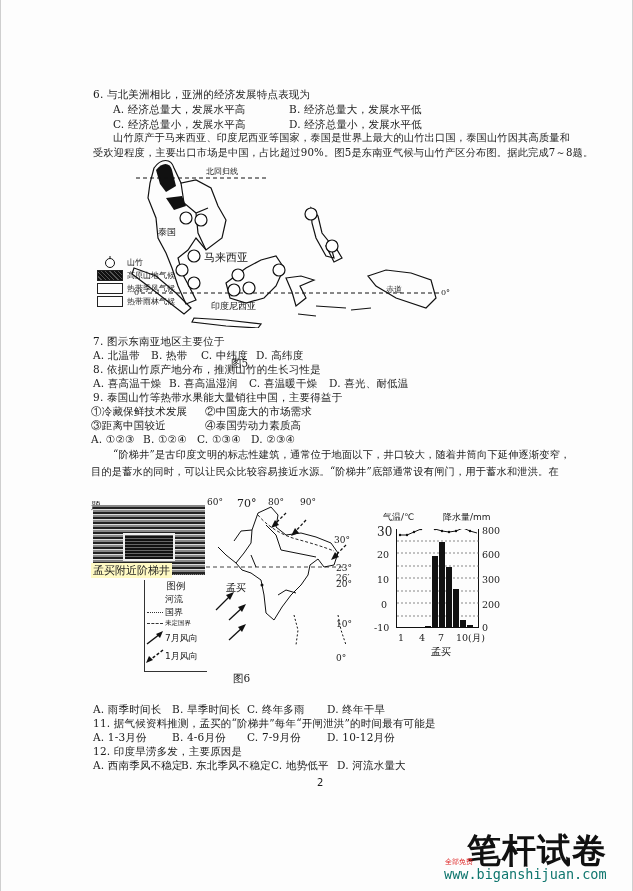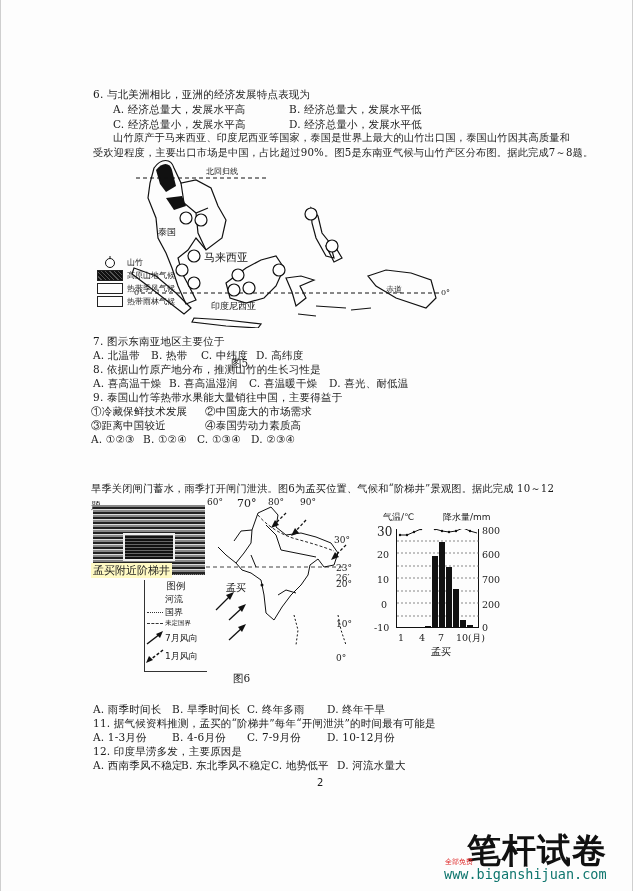--- a/index.html
+++ b/index.html
@@ -123,21 +123,22 @@
   <div class="line" style="left:92px;top:390px;">9. 泰国山竹等热带水果能大量销往中国，主要得益于</div>
   <div class="line" style="left:90px;top:404px;">①冷藏保鲜技术发展</div>
   <div class="line" style="left:204px;top:404px;">②中国庞大的市场需求</div>
   <div class="line" style="left:90px;top:418px;">③距离中国较近</div>
   <div class="line" style="left:204px;top:418px;">④泰国劳动力素质高</div>
   <div class="line" style="left:90px;top:432px;">A. ①②③</div>
   <div class="line" style="left:142px;top:432px;">B. ①②④</div>
   <div class="line" style="left:196px;top:432px;">C. ①③④</div>
   <div class="line" style="left:250px;top:432px;">D. ②③④</div>
 
-  <div class="line" style="left:90px;top:482px;font-size:10.2px;">旱季关闭闸门蓄水，雨季打开闸门泄洪。图6为孟买位置、气候和“阶梯井”景观图。据此完成 10～12</div>
+  <div class="line" style="left:112px;top:448px;font-size:10.2px;">“阶梯井”是古印度文明的标志性建筑，通常位于地面以下，井口较大，随着井筒向下延伸逐渐变窄，</div>
+  <div class="line" style="left:90px;top:465px;font-size:10.2px;">目的是蓄水的同时，可以让民众比较容易接近水源。“阶梯井”底部通常设有闸门，用于蓄水和泄洪。在</div>
   <div class="line" style="left:90px;top:499px;font-size:10.2px;">题。</div>
 
   <div class="fig" style="left:92px;top:505px;width:112px;height:70px;background:repeating-linear-gradient(0deg,#222 0 2px,#888 2px 4px,#ddd 4px 5px);border-bottom:1px dotted #333;">
     <div style="position:absolute;left:30px;top:28px;width:52px;height:28px;background:repeating-linear-gradient(0deg,#111 0 2px,#666 2px 3px);border:2px solid #eee;"></div>
   </div>
   <div class="caption" style="left:90px;top:563px;font-size:11px;font-family:'DejaVu Sans',sans-serif;background:#fef9c3;padding:0 2px;">孟买附近阶梯井</div>
 
   <div class="fig" style="left:143px;top:580px;width:63px;height:92px;border:1px solid #333;border-top:none;border-right:none;">
     <div style="text-align:center;font-size:9.5px;font-family:'DejaVu Sans',sans-serif;">图例</div>
     <div style="font-size:9px;padding-left:20px;font-family:'DejaVu Sans',sans-serif;"><span>河流</span></div>
@@ -245,21 +246,21 @@
           </g>
       </svg>
     </div>
     <span class="caption" style="left:16px;top:20px;font-size:12px;">30</span>
     <span class="caption" style="left:16px;top:44px;font-size:9.5px;">20</span>
     <span class="caption" style="left:16px;top:69px;font-size:9.5px;">10</span>
     <span class="caption" style="left:20px;top:94px;font-size:9.5px;">0</span>
     <span class="caption" style="left:13px;top:117px;font-size:9.5px;">-10</span>
     <span class="caption" style="left:121px;top:20px;font-size:9.5px;">800</span>
     <span class="caption" style="left:121px;top:44px;font-size:9.5px;">600</span>
-    <span class="caption" style="left:121px;top:69px;font-size:9.5px;">700</span>
+    <span class="caption" style="left:121px;top:69px;font-size:9.5px;">300</span>
     <span class="caption" style="left:121px;top:94px;font-size:9.5px;">200</span>
     <span class="caption" style="left:121px;top:117px;font-size:9.5px;">0</span>
     <span class="caption" style="left:37px;top:127px;font-size:9.5px;">1</span>
     <span class="caption" style="left:58px;top:127px;font-size:9.5px;">4</span>
     <span class="caption" style="left:77px;top:127px;font-size:9.5px;">7</span>
     <span class="caption" style="left:95px;top:127px;font-size:9.5px;">10(月)</span>
     <span class="caption" style="left:70px;top:140px;font-size:10px;font-family:'DejaVu Sans',sans-serif;">孟买</span>
   </div>
 
   <div class="caption" style="left:232px;top:672px;">图6</div>

